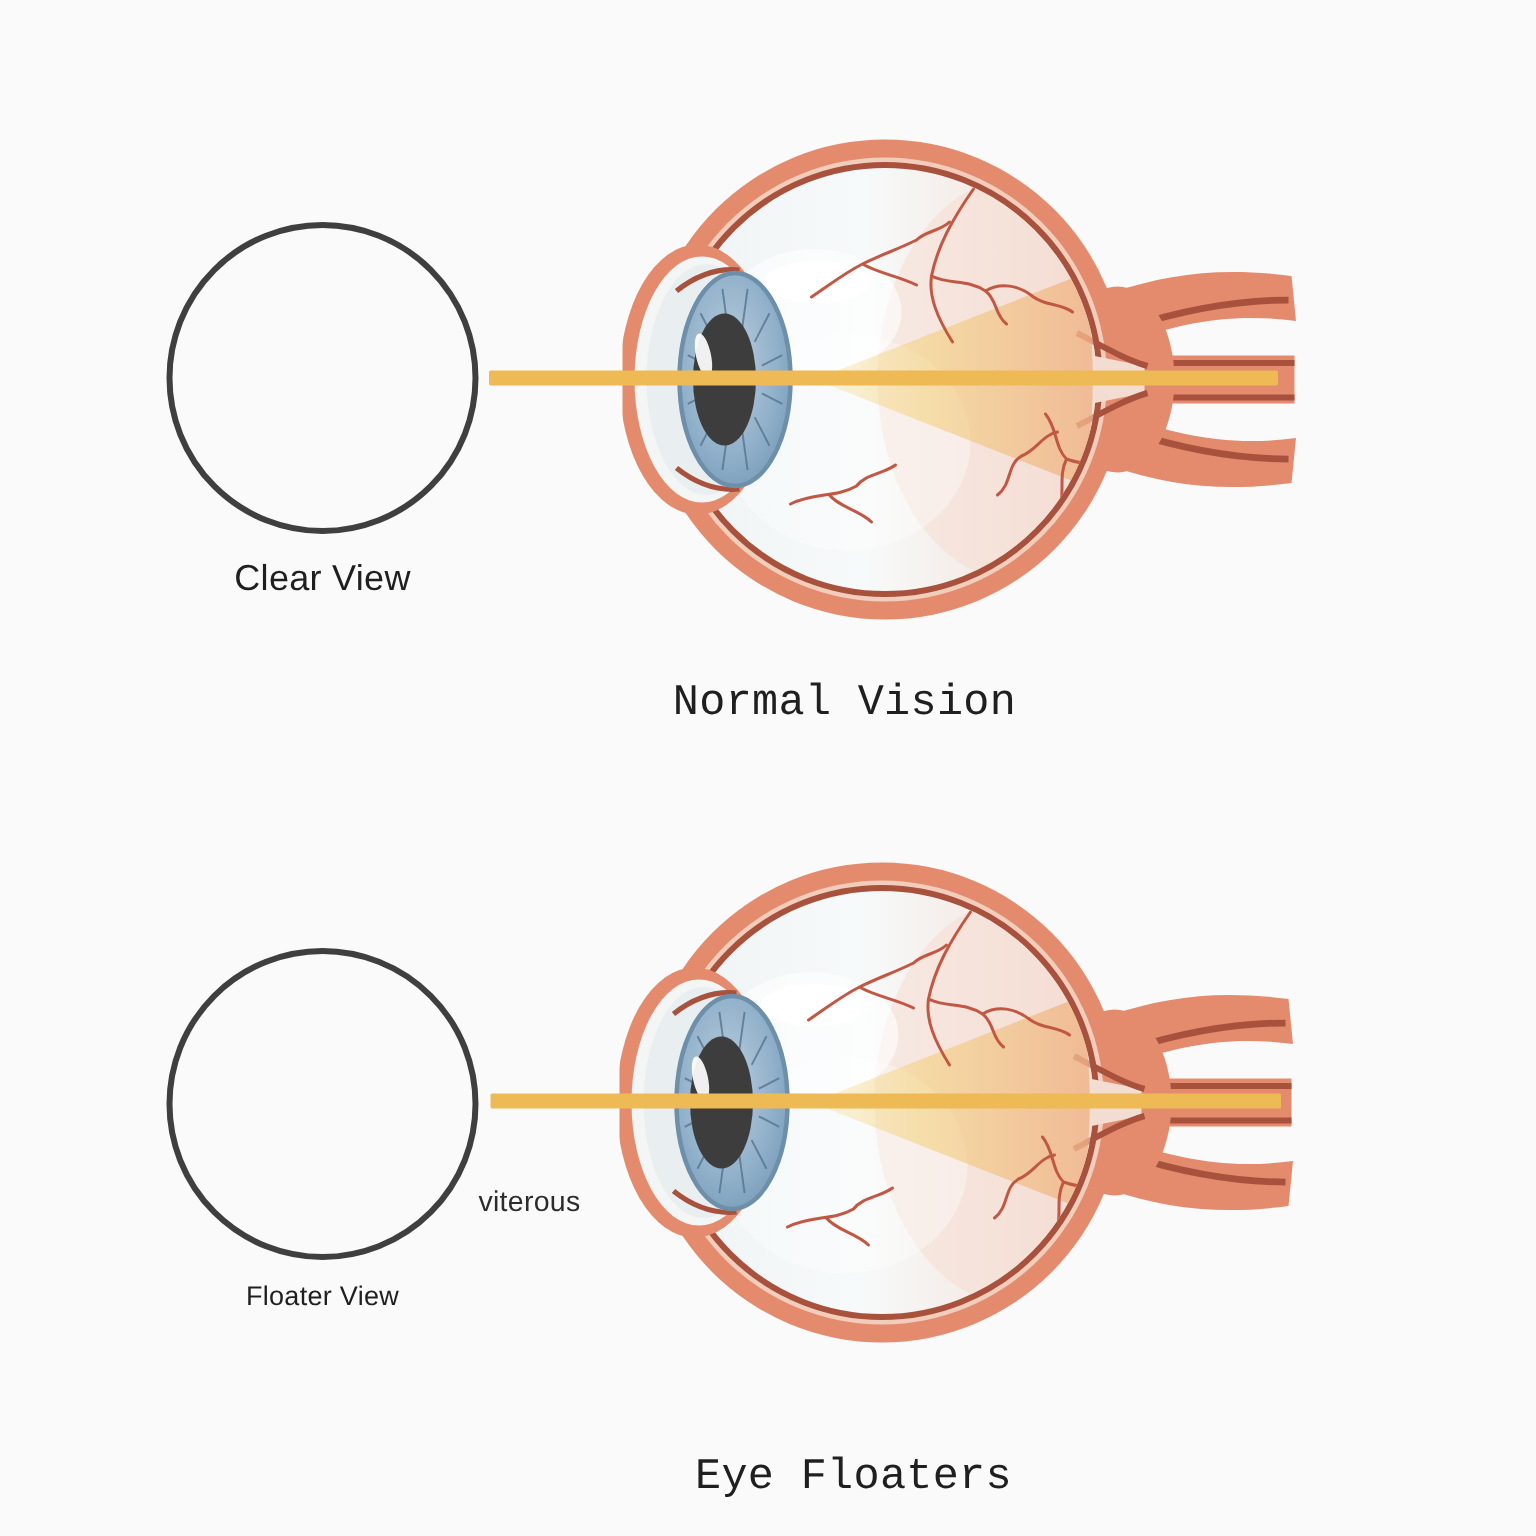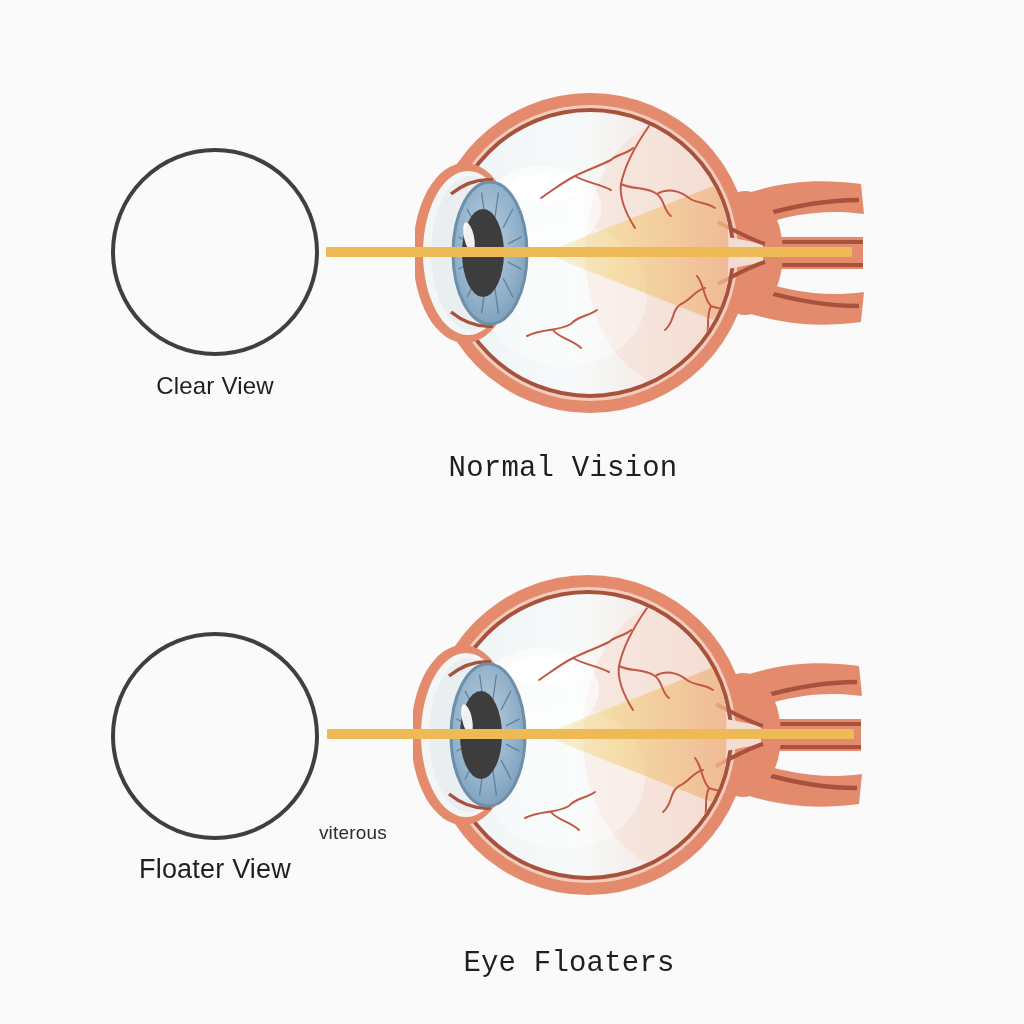--- a/index.html
+++ b/index.html
@@ -130,27 +130,27 @@
           <use href="#eye-diagram"></use>
         </svg>
     </div>
     <div class="light-ray" style="left:326px;top:247px;width:526px;"></div>
 
     <div class="caption diagram-title" style="left:413px;top:452px;">Normal Vision</div>
   </div>
 
   <div>
     <div class="view-circle" style="left:111px;top:632px;"></div>
-    <div class="caption view-label" style="left:81px;top:854px;font-size:27px;">Floater View</div>
+    <div class="caption view-label" style="left:81px;top:854px;font-size:18px;">Floater View</div>
 
-    <div class="caption annotation" style="left:298px;top:822px;width:110px;">viterous</div>
+    <div class="caption annotation" style="left:298px;top:791px;width:110px;">viterous</div>
 
     <div class="eye" style="left:413px;top:572px;">
       <svg viewBox="0 0 450 330" width="450" height="330">
           <use href="#eye-diagram"></use>
         </svg>
     </div>
     <div class="light-ray" style="left:327px;top:729px;width:527px;"></div>
 
-    <div class="caption diagram-title" style="left:419px;top:947px;">Eye Floaters</div>
+    <div class="caption diagram-title" style="left:419px;top:968px;">Eye Floaters</div>
   </div>
 
 </div>
 
 </body></html>

